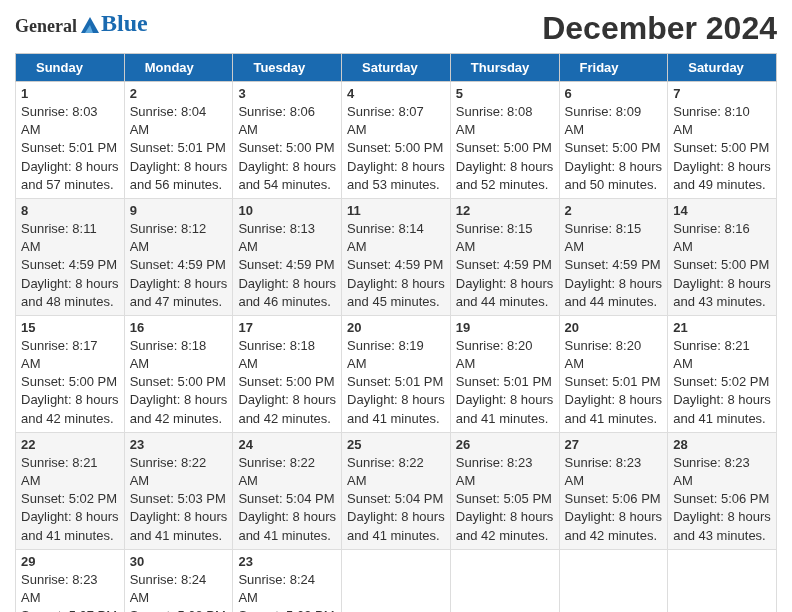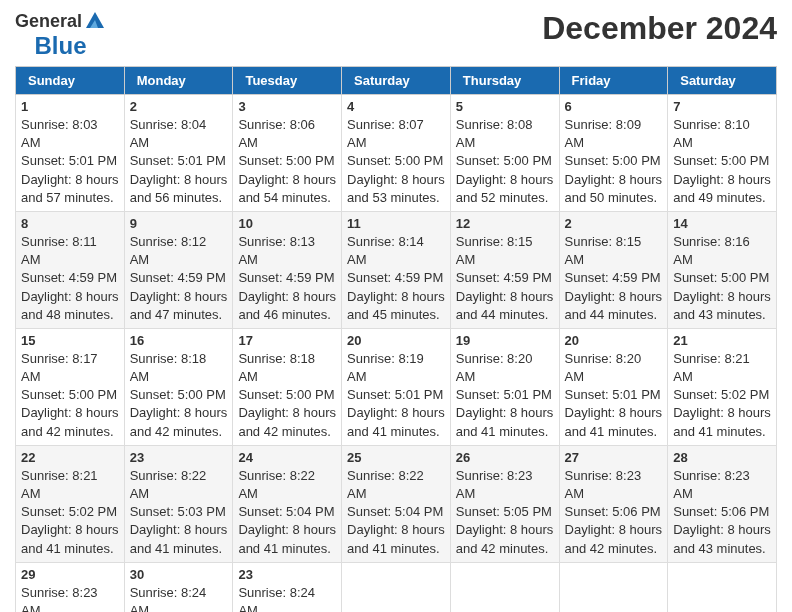--- a/index.html
+++ b/index.html
@@ -15,22 +15,23 @@
       padding: 10px 15px 10px 15px;
     }
     .header-area {
       display: flex;
       justify-content: space-between;
       align-items: flex-start;
       margin-bottom: 6px;
     }
     .logo {
       display: flex;
-      flex-direction: column;
-      align-items: center;
+      flex-direction: row;
+      align-items: flex-end;
+      font-family: Liberation Serif, serif;
     }
     .logo-text {
       display: flex;
       align-items: center;
     }
     .logo-general {
       font-size: 18px;
       font-weight: bold;
       color: #333;
     }
@@ -59,21 +60,21 @@
     table {
       width: 100%;
       border-collapse: collapse;
       table-layout: fixed;
     }
     thead tr {
       background-color: #1a6ab0;
       color: white;
     }
     thead th {
-      padding: 6px 12px;
+      padding: 6px 20px;
       font-size: 13px;
       font-weight: bold;
       border: 1px solid #ccc;
       text-align: left;
     }
     tbody tr {
       background: #fff;
     }
     tbody tr:nth-child(even) {
       background: #f5f5f5;

